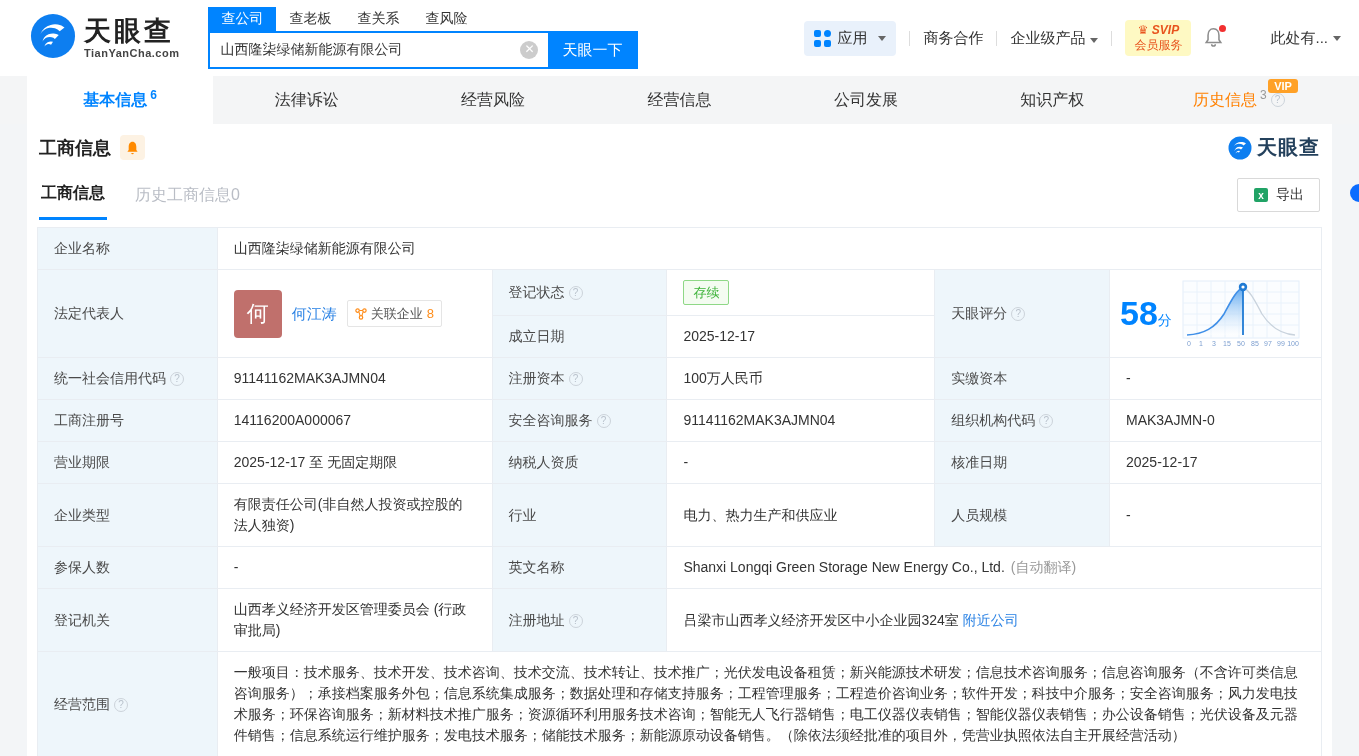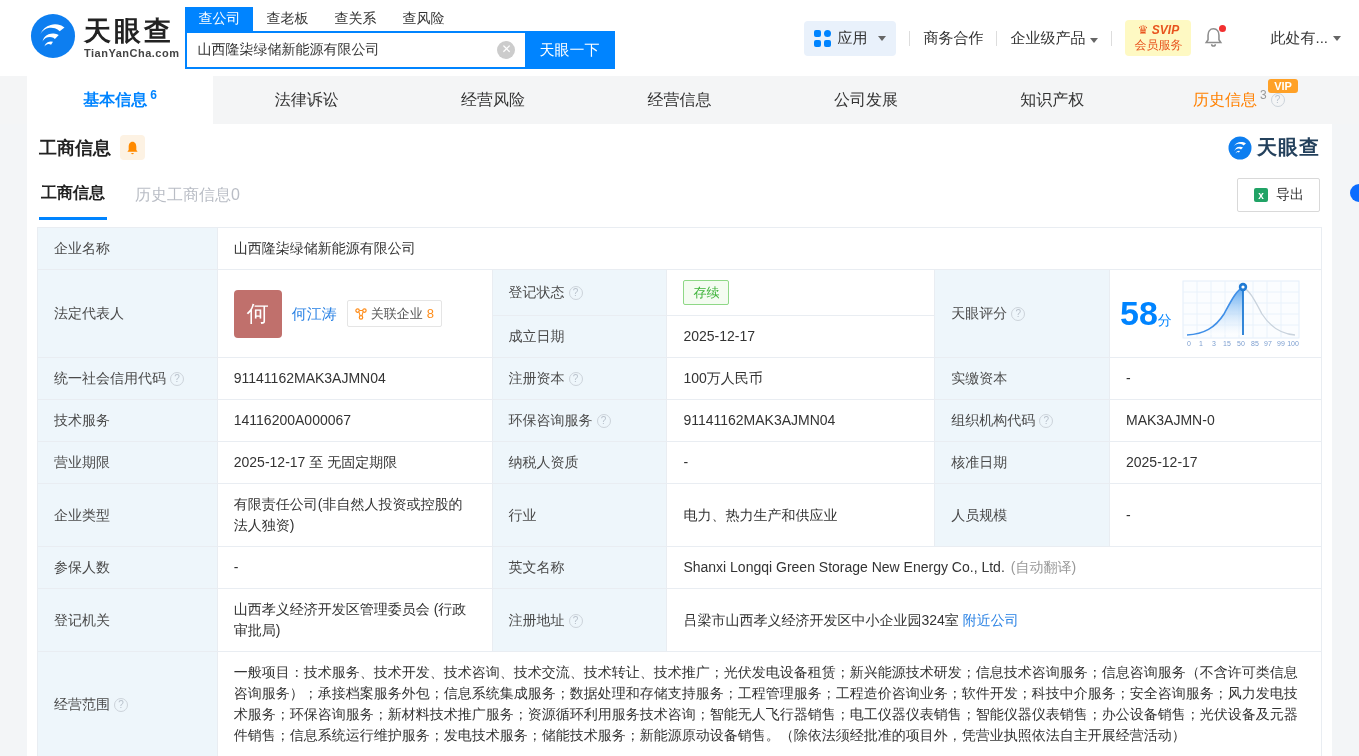--- a/index.html
+++ b/index.html
@@ -11,21 +11,21 @@
   }
   
   .header { height:76px; background:#fff; display:flex; align-items:center; padding:0 18px 0 30px; }
   .logo-wrap { display:flex; align-items:center; flex:none; }
   .logo-text { margin-left:8px; }
   .logo-cn { font-size:27px; font-weight:bold; color:#222; letter-spacing:3px; line-height:1.1; }
   .logo-en { font-size:11px; font-weight:bold; color:#444; letter-spacing:.5px; }
   .slogan { margin-left:12px; background:#e60012; color:#fff; font-size:12.5px; padding:7px 10px; line-height:1.7; flex:none; }
   .slogan .l1 { letter-spacing:4.5px; }
   .slogan .l2 { letter-spacing:.5px; }
-  .search-area { margin-left:6px; width:430px; flex:none; }
+  .search-area { margin-left:29px; width:430px; flex:none; }
   .search-tabs { display:flex; align-items:flex-end; font-size:14px; }
   .search-tab { padding:3px 13px; color:#333; cursor:pointer; }
   .search-tab.active { background:#0084ff; color:#fff; }
   .search-box { display:flex; height:38px; border:2px solid #0084ff; background:#fff; }
   .search-input { flex:1; border:none; outline:none; font-size:14px; padding:0 10px; color:#333; min-width:0; }
   .clear-btn { width:18px; height:18px; border-radius:50%; background:#ccc; color:#fff; font-size:12px; line-height:17px; text-align:center; margin:auto 10px; cursor:pointer; flex:none; }
   .search-btn { width:88px; background:#0084ff; color:#fff; font-size:15px; border:none; cursor:pointer; flex:none; }
   .header-right { margin-left:auto; display:flex; align-items:center; font-size:15px; color:#333; white-space:nowrap; }
   .apps-btn { display:flex; align-items:center; gap:6px; background:#e9f1fb; border-radius:4px; padding:8px 10px; cursor:pointer; }
   .grid-icon { width:17px; height:17px; display:grid; grid-template-columns:7px 7px; grid-template-rows:7px 7px; gap:3px; }
@@ -298,23 +298,23 @@
     <tr>
       <th><span>统一社会信用代码</span><span class="q">?</span></th>
       <td>91141162MAK3AJMN04</td>
       <th><span>注册资本</span><span class="q">?</span></th>
       <td>100万人民币</td>
       <th>实缴资本</th>
       <td>-</td>
     </tr>
 
     <tr>
-      <th>技术服务</th>
+      <th>工商注册号</th>
       <td>14116200A000067</td>
-      <th><span>环保咨询服务</span><span class="q">?</span></th>
+      <th><span>安全咨询服务</span><span class="q">?</span></th>
       <td>91141162MAK3AJMN04</td>
       <th><span>组织机构代码</span><span class="q">?</span></th>
       <td>MAK3AJMN-0</td>
     </tr>
 
     <tr>
       <th>营业期限</th>
       <td>2025-12-17 至 无固定期限</td>
       <th>纳税人资质</th>
       <td>-</td>

